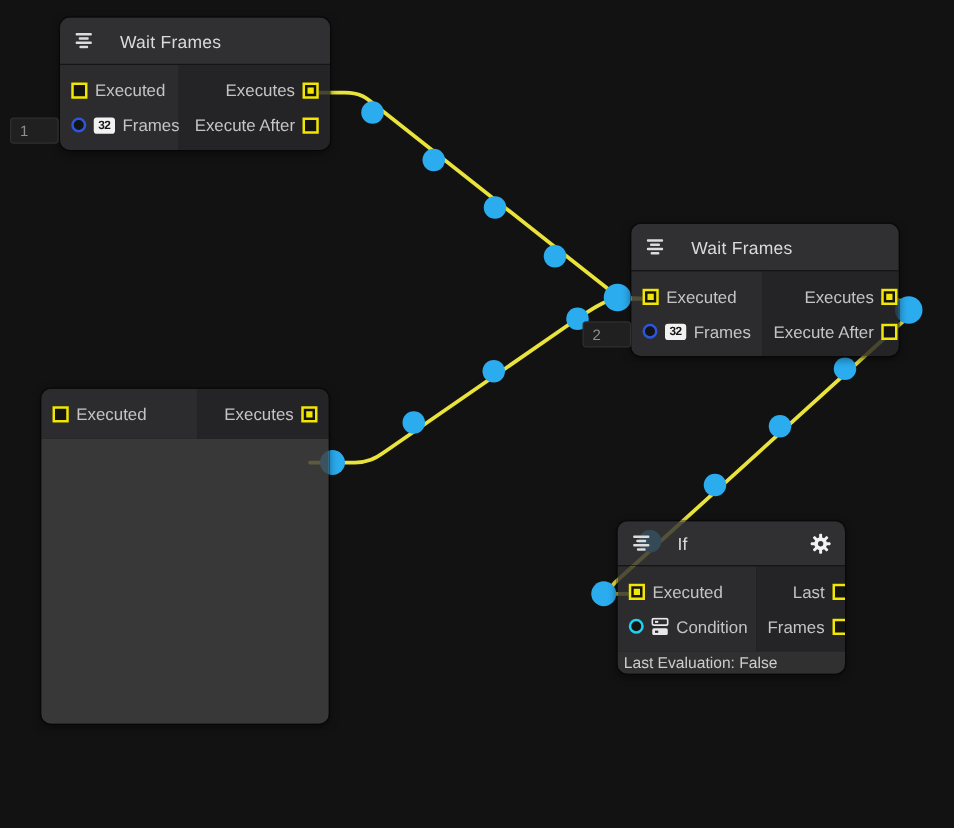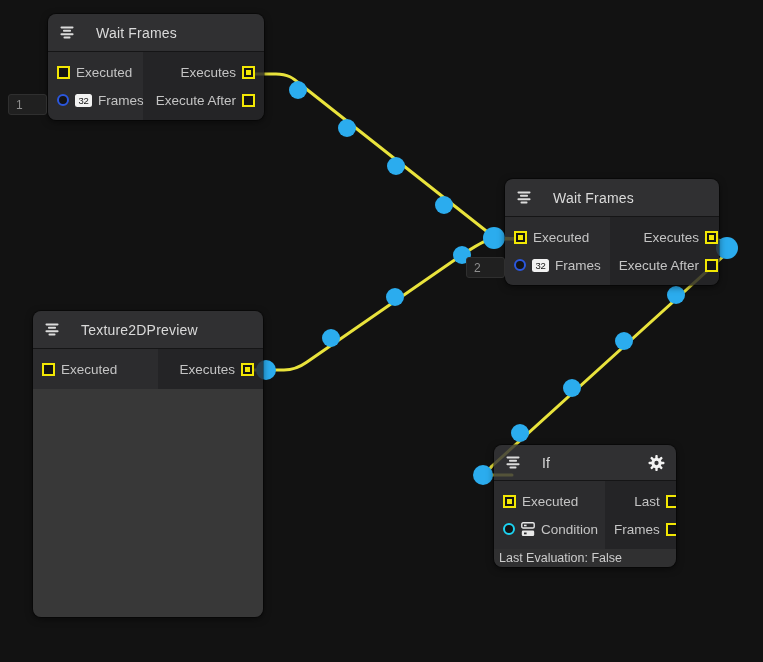--- a/index.html
+++ b/index.html
@@ -38,21 +38,21 @@
   .pcircle {
     width:12px; height:12px; flex:none; box-sizing:border-box; border-radius:50%;
     border:2px solid var(--port-blue,#2b57dd); background:#141414;
   }
   .pcircle.cyan  { border-color:var(--port-cyan,#1cd3f2); }
   .pcircle.white { border-color:var(--port-white,#d4d4d4); }
 
   .badge {
     width:17px; height:13px; flex:none; background:#f2f2f2; color:#141414;
     border-radius:2.5px; display:inline-flex; align-items:center; justify-content:center;
-    font-size:9.5px; font-weight:normal; letter-spacing:-0.3px;
+    font-size:9.5px; font-weight:bold; letter-spacing:-0.3px;
   }
   .icon { display:inline-flex; flex:none; align-items:center; }
 
   .preview-area { height:228px; background:rgba(64,64,64,.84); }
   .node-footer {
     height:18px; background:rgba(55,55,56,.84); display:flex; align-items:center;
     padding:0 5px; color:#cdcdcd; font-size:12.5px; white-space:nowrap;text-align:center;
   }
   .gear-btn { position:absolute; right:10px; top:50%; transform:translateY(-50%); cursor:pointer; display:flex; }
 
@@ -158,49 +158,38 @@
       <div class="port-row right">
         <span class="plabel">Execute After</span>
         <span class="psq"></span>
       </div>
     </div>
   </div>
 </div>
 <input class="value-field" style="left: 466px; top: 257px;" readonly="" value="2">
 
 <div class="node" style="left:33px; top:311px; width:230px;">
-  <div class="node-header">
-    <span class="icon">
-      <svg width="14" height="13" viewBox="0 0 14 13" fill="#dcdcdc">
-        <rect x="0.5" y="0.4" width="13" height="2" rx="0.8"></rect>
-          <rect x="3" y="3.8" width="8" height="2" rx="0.8"></rect>
-        <rect x="0.5" y="7.2" width="13" height="2" rx="0.8"></rect>
-          <rect x="3.5" y="10.6" width="7" height="2" rx="0.8"></rect>
-      </svg>
-    </span>
-    <span class="node-title">Texture2DPreview</span>
-  </div>
   <div class="node-ports">
     <div class="ports-left" style="width:125px;">
       <div class="port-row">
         <span class="psq"></span>
         <span class="plabel">Executed</span>
       </div>
     </div>
     <div class="ports-right">
       <div class="port-row right">
         <span class="plabel">Executes</span>
         <span class="psq filled"></span>
       </div>
     </div>
   </div>
   <div class="preview-area"></div>
 </div>
 
-<div class="node" style="left:494px; top:417px; width:182px;margin-top:28px;">
+<div class="node" style="left:494px; top:417px; width:182px;">
   <div class="node-header slim">
     <span class="icon">
       <svg width="14" height="13" viewBox="0 0 14 13" fill="#dcdcdc">
         <rect x="0.5" y="0.4" width="13" height="2" rx="0.8"></rect>
           <rect x="3" y="3.8" width="8" height="2" rx="0.8"></rect>
         <rect x="0.5" y="7.2" width="13" height="2" rx="0.8"></rect>
           <rect x="3.5" y="10.6" width="7" height="2" rx="0.8"></rect>
       </svg>
     </span>
     <span class="node-title">If</span>

